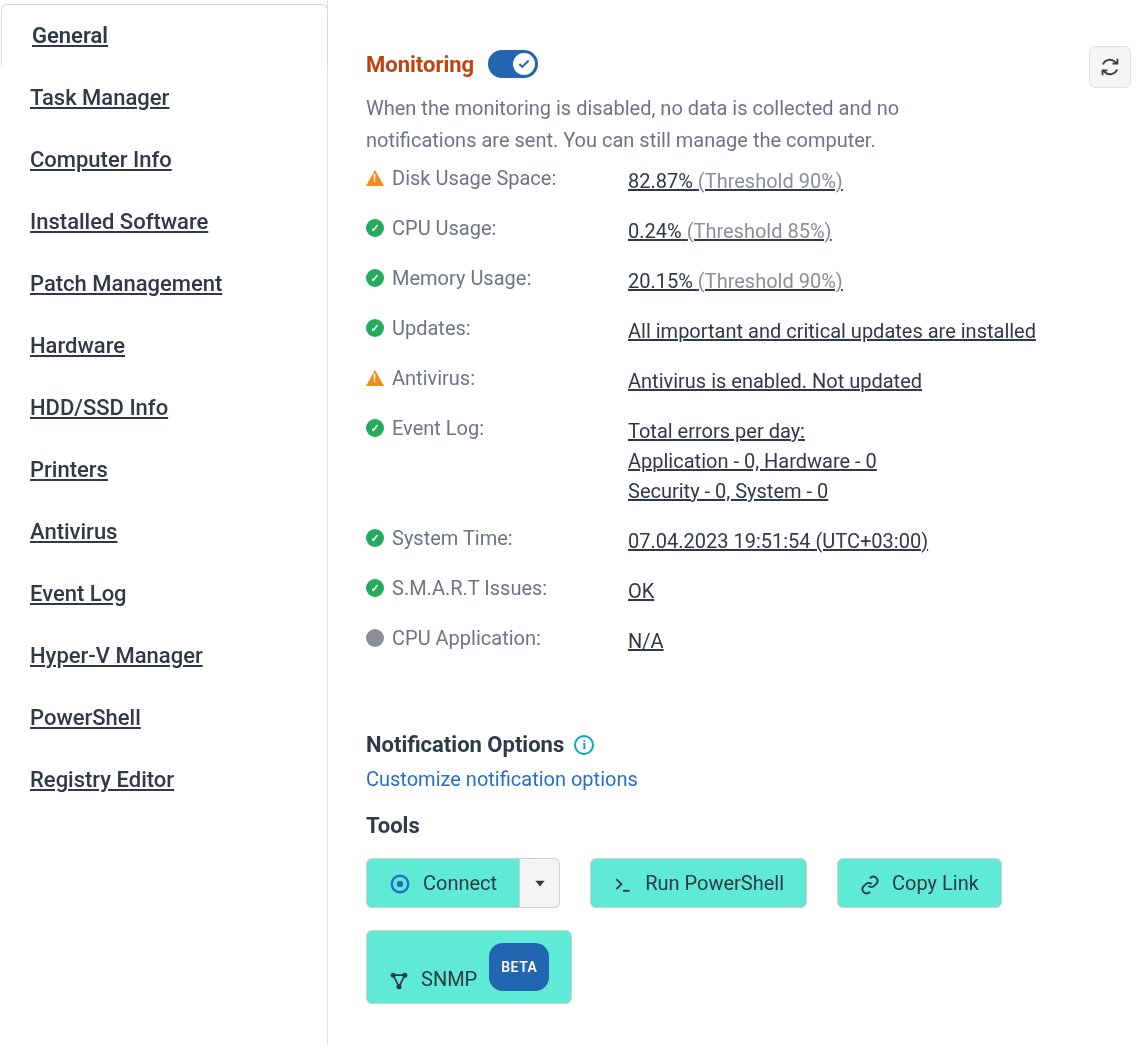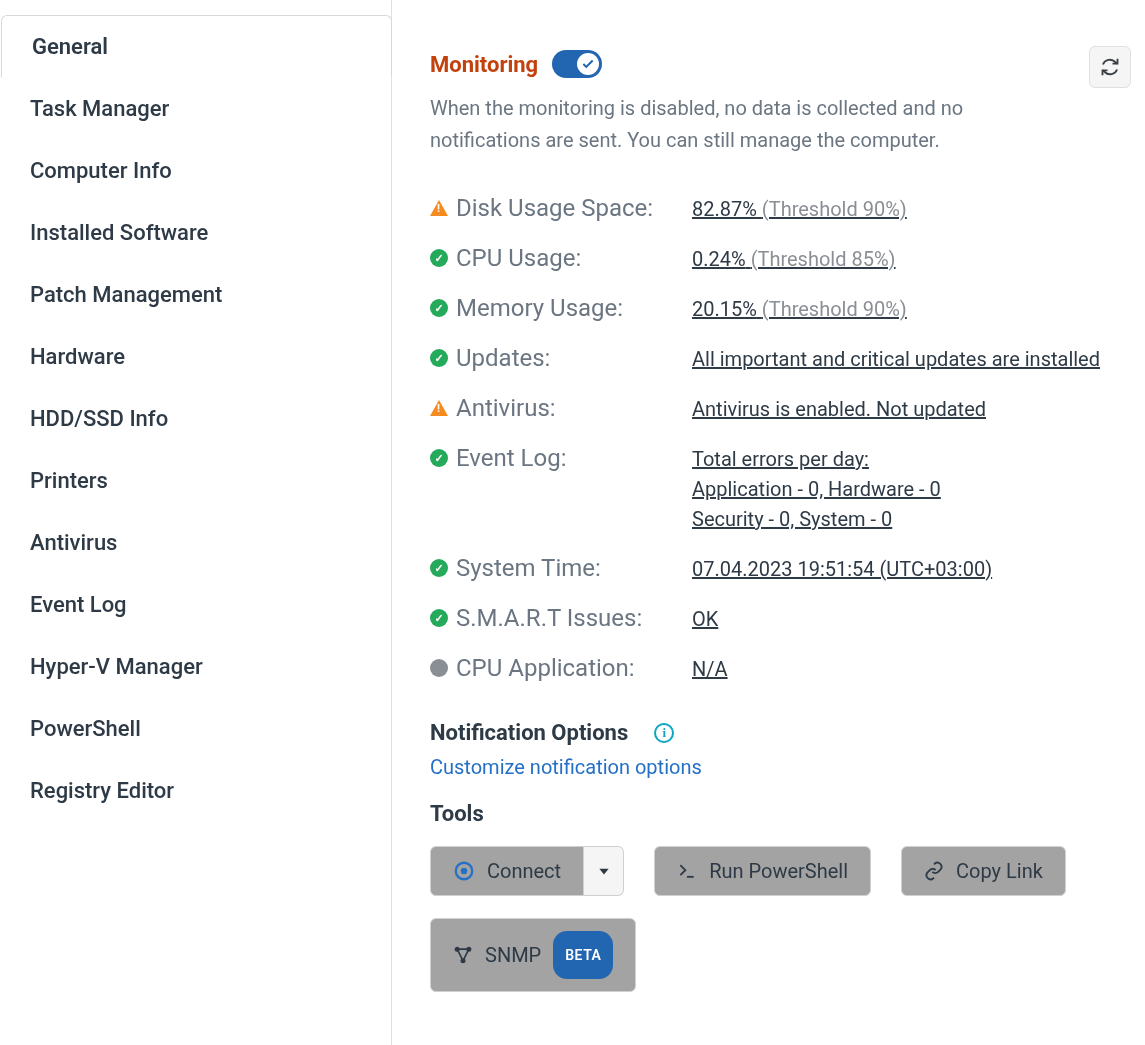--- a/index.html
+++ b/index.html
@@ -6,24 +6,25 @@
 body {
   font-family: -apple-system, BlinkMacSystemFont, "Segoe UI", Roboto, "Helvetica Neue", Arial, sans-serif;
   background: #fff;
   color: #2e3a46;
   font-size: 20px;
   display: flex;
   width: 1145px;
   height: 1045px;
 }
 .sidebar {
-  width: 392px;
+  width: 328px;
   border-right: 1px solid #e0e0e0;
-  padding-top: 15px;
+  padding-top: 4px;
   flex-shrink: 0;
+  text-decoration: underline;
 }
 .tab {
   padding: 18px 30px;
   font-size: 22px;
   font-weight: 600;
   color: #2e3a46;
   cursor: pointer;
   border-bottom: 1px solid transparent;
 }
 .tab.active {
@@ -70,21 +71,20 @@
   right: 3px;
   display: flex;
   align-items: center;
   justify-content: center;
   color: #2265b0;
   font-size: 14px;
 }
 .subtext {
   font-size: 20px;
   color: #6b7682;
-  margin-bottom: 28px;
   line-height: 1.6;
   max-width: 560px;
 }
 .metrics {
   margin-bottom: 26px;
 }
 .metric-row {
   display: flex;
   align-items: flex-start;
   padding: 10px 0;
@@ -118,38 +118,39 @@
   color: #fff;
   font-size: 11px;
   font-weight: bold;
   position: absolute;
   top: 2px;
   left: -2px;
 }
 .status-icon.na { background: #8a8f95; }
 .metric-label {
   color: #6b7682;
-  font-size: 24px;
+  font-size: 20px;
 }
 .metric-value {
   color: #2e3a46;
   font-size: 20px;
   line-height: 1.5;
   text-decoration: underline;
 }
 .metric-threshold {
   color: #8a8f95;
 }
 .notif-title {
   font-size: 22px;
   font-weight: 700;
   display: inline-flex;
   align-items: center;
-  gap: 26px;
+  gap: 10px;
   margin-bottom: 10px;
+  margin-top: 40px;
 }
 .info-icon {
   width: 20px;
   height: 20px;
   border: 2px solid #0aa6c2;
   border-radius: 50%;
   display: inline-flex;
   align-items: center;
   justify-content: center;
   color: #0aa6c2;
@@ -169,25 +170,25 @@
   margin-bottom: 20px;
 }
 .tools-row {
   display: flex;
   gap: 30px;
   margin-bottom: 22px;
   align-items: center;
 }
 .btn {
   display: inline-flex;
-  align-items: center;
+  align-items: flex-end;
   gap: 12px;
   padding: 12px 22px;
   border: 1px solid #d0d0d0;
-  background: #a3a3a3;
+  background: #5eead4;
   border-radius: 6px;
   font-size: 20px;
   color: #2e3a46;
   cursor: pointer;
 }
 .btn-split {
   display: inline-flex;
 }
 .btn-split .btn { border-radius: 6px 0 0 6px; }
 .btn-split .btn-caret {

